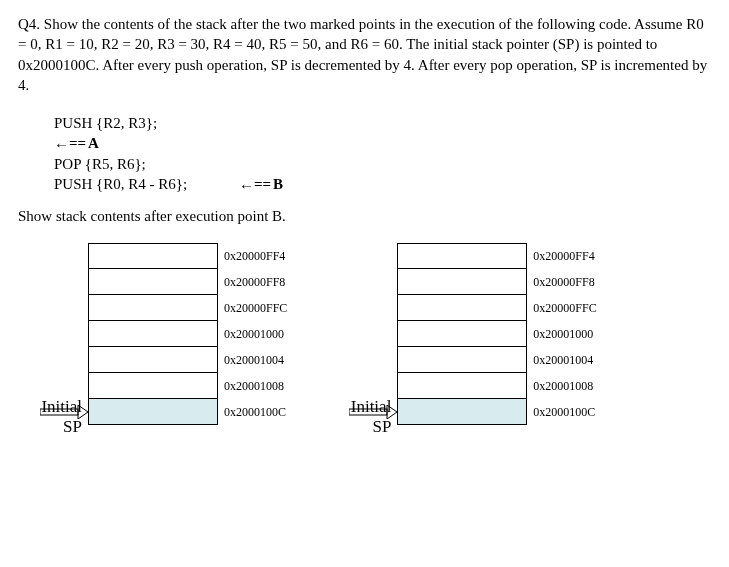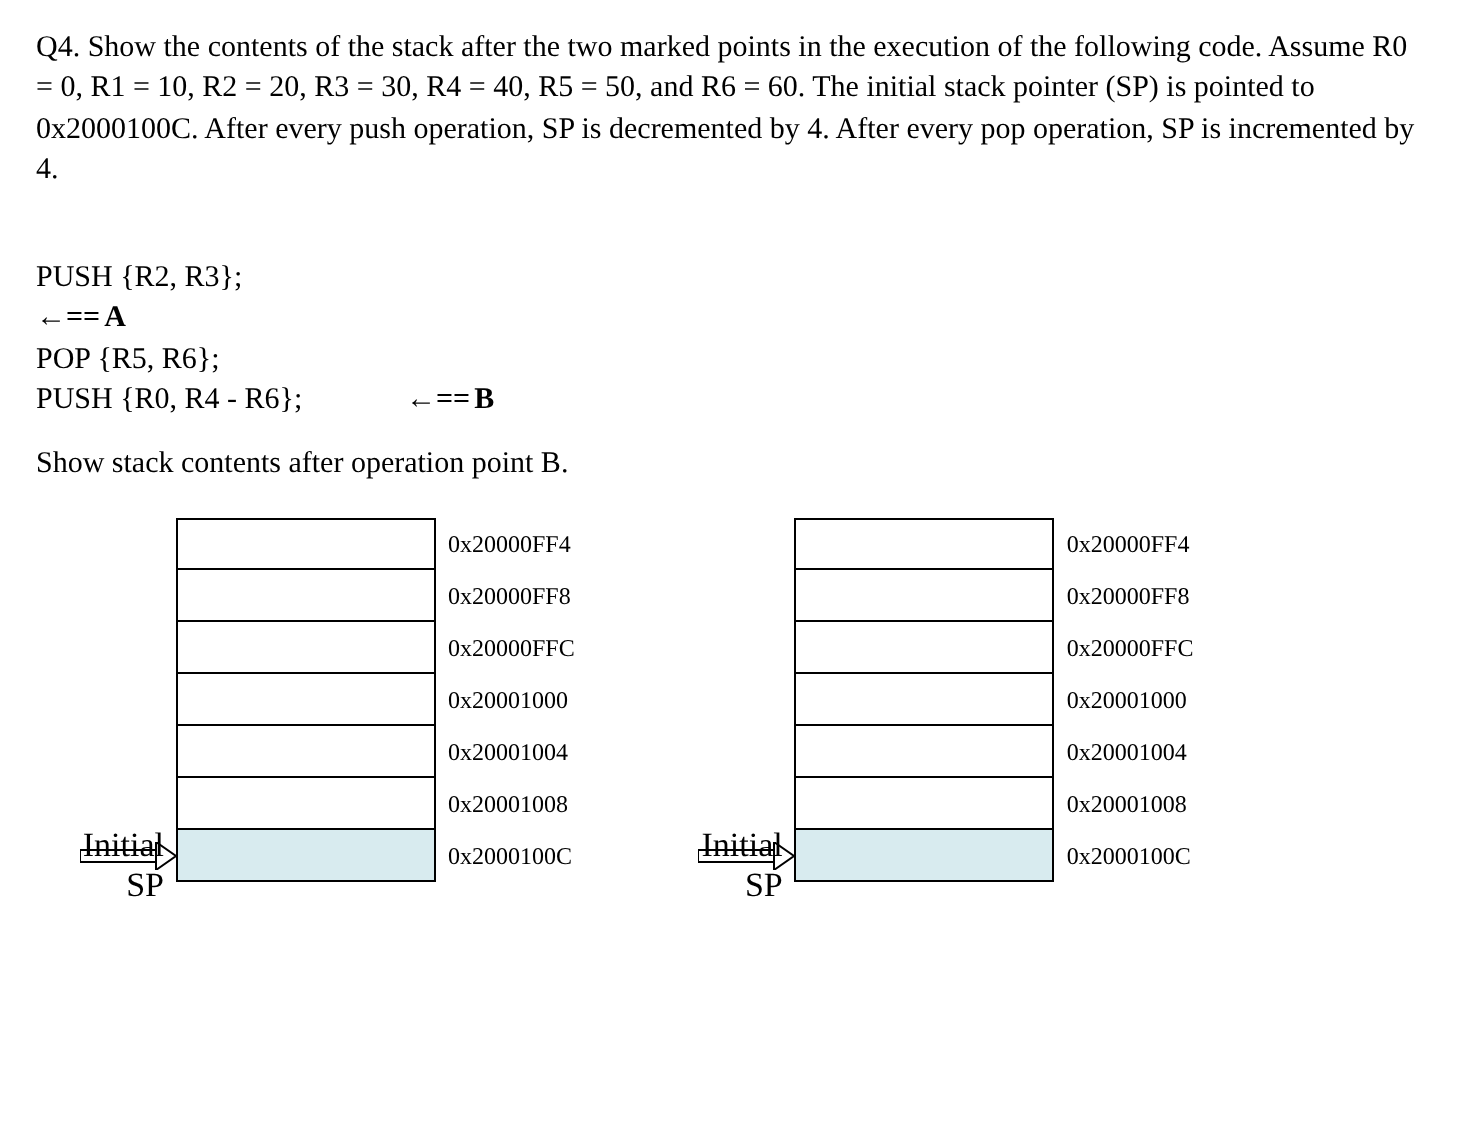--- a/index.html
+++ b/index.html
@@ -7,29 +7,30 @@
     font-size: 15px;
     color: #000;
     background: #fff;
     margin: 0;
     padding: 14px 18px;
     width: 729px;
     box-sizing: border-box;
   }
   .question-text {
     line-height: 1.35;
-    margin-bottom: 34px;
+    margin-bottom: 18px;
   }
   .code-block {
     margin-bottom: 14px;
   }
   .code-line {
     display: flex;
     align-items: flex-start;
     line-height: 1.35;
+    margin-left: 36px;
   }
   .code-instr {
     width: 185px;
   }
   .code-marker {
     font-weight: bold;
     display: flex;
     align-items: center;
   }
   .arrow-left {
@@ -128,21 +129,21 @@
   <div class="code-line">
     <span class="code-instr">PUSH {R0, R4 - R6};</span>
     <span class="code-marker">
       <span class="arrow-left">←==</span>
       <span>B</span>
     </span>
   </div>
 </div>
 
 <div class="prompts">
-  <div class="prompt-b">Show stack contents after operation point B.</div>
+  <div class="prompt-b">Show stack contents after execution point B.</div>
 </div>
 
 <div class="stacks">
 
   <div class="stack-group first">
     <div class="sp-arrow">
       <svg width="48" height="14" viewBox="0 0 48 14">
         <rect x="0" y="4" width="38" height="6" fill="none" stroke="#000" stroke-width="1"></rect>
         <polygon points="38,0 48,7 38,14" fill="none" stroke="#000" stroke-width="1"></polygon>
       </svg>

